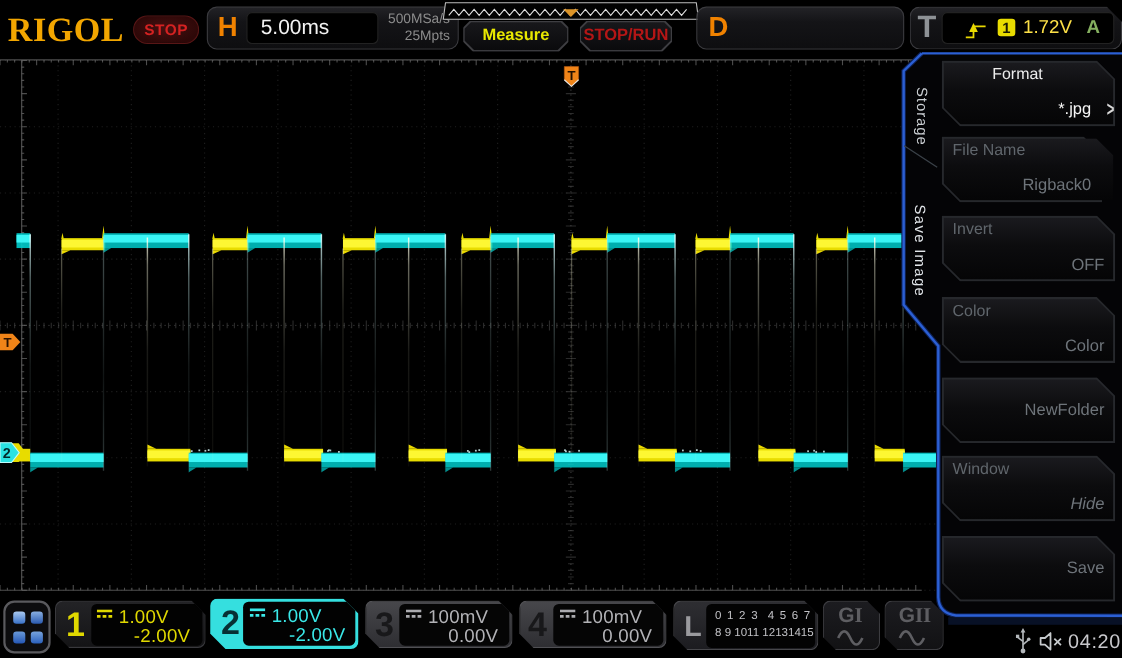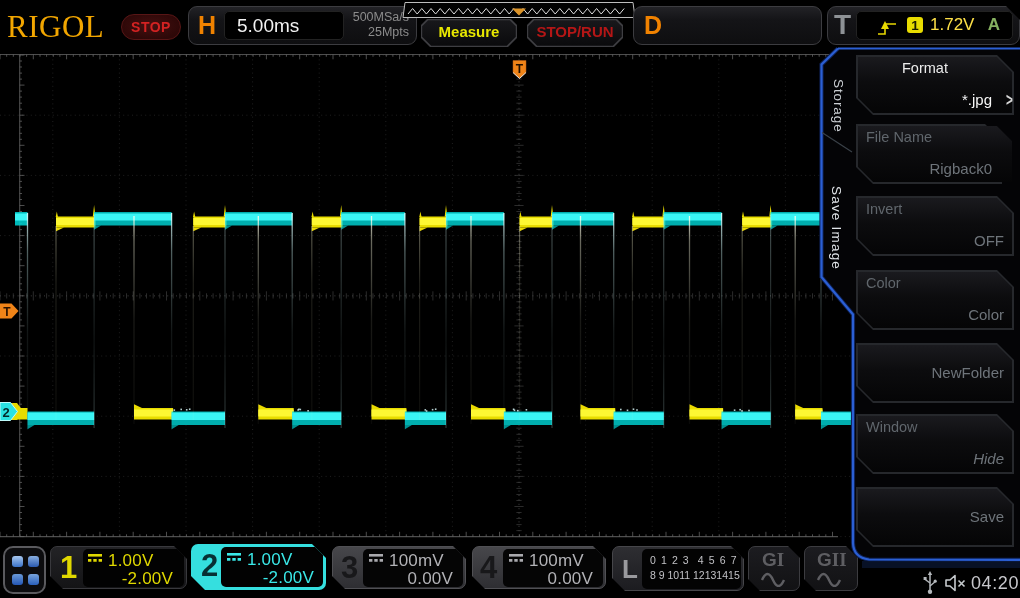--- a/index.html
+++ b/index.html
@@ -193,21 +193,21 @@
       <path d="M8,403 H17 L23.5,411.5 L17,420 H8 Z" fill="#e8dc00"></path>
       <path d="M0,402.5 H10.5 L17.5,411.5 L10.5,420.5 H0 Z" fill="#2ae2e2" stroke="#bffcfc" stroke-width="1"></path>
       <text x="2.6" y="416.8" font-family="Liberation Sans, sans-serif" font-size="13" font-weight="bold" fill="#03282a">2</text>
       <path d="M838,48.5 L821.5,64.5 V277 L853,314.5 V543 Q853.5,557.5 869,559.5 L1020,559.8" fill="none" stroke="#0e2154" stroke-width="4.2"></path>
       <path d="M838,48.5 L821.5,64.5 V277 L853,314.5 V543 Q853.5,557.5 869,559.5 L1020,559.8" fill="none" stroke="#2b5fd4" stroke-width="2.2"></path>
       <path d="M838,48.5 H1020" stroke="#2b5fd4" stroke-width="2.2"></path>
       <path d="M822,132.5 L852,152" stroke="#3a4148" stroke-width="1.2"></path>
       <rect x="862" y="561" width="158" height="7" fill="#0a1530" opacity="0.8"></rect>
     </svg>
 
-<div style="left:7px;top:9px;font-family:'Liberation Serif',serif;font-weight:normal;font-size:31px;color:#f2a600;letter-spacing:0.5px;">RIGOL</div>
+<div style="left:7px;top:9px;font-family:'Liberation Serif',serif;font-weight:bold;font-size:31px;color:#f2a600;letter-spacing:0.5px;">RIGOL</div>
 <div style="left:121px;top:14px;width:60px;height:26px;border-radius:13px;background:radial-gradient(ellipse at 50% 45%,#451010,#2e0808 72%);border:1px solid #581616;">
   <span style="position:absolute;width:100%;text-align:center;top:4px;font-weight:bold;font-size:14px;color:#d42222;letter-spacing:0.5px;">STOP</span>
     </div>
 
 <div class="panelbox" style="left:188px;top:6px;width:229px;height:39px;">
   <span style="position:absolute;left:9px;top:4px;font-weight:bold;font-size:25px;color:#f08200;">H</span>
   <div class="valbox" style="left:35px;top:4px;width:120px;height:29px;">
     <span style="position:absolute;left:12px;top:3px;font-size:19px;color:#f2f2f2;">5.00ms</span>
       </div>
   <div style="right:7px;top:3px;width:70px;text-align:right;font-size:12.5px;color:#8c8c8c;line-height:15px;">500MSa/s<br>25Mpts</div>
@@ -217,21 +217,21 @@
  <path d="M5,1.5 H233 L235,16.5 H3 Z" fill="#020202" stroke="#bdbdbd" stroke-width="1"></path>
  <path d="M8,13 L12.6,7.5 L17.2,13.0 L21.799999999999997,7.5 L26.4,13.0 L31.0,7.5 L35.599999999999994,13.0 L40.199999999999996,7.5 L44.8,13.0 L49.4,7.5 L54.0,13.0 L58.599999999999994,7.5 L63.199999999999996,13.0 L67.8,7.5 L72.39999999999999,13.0 L77.0,7.5 L81.6,13.0 L86.19999999999999,7.5 L90.8,13.0 L95.39999999999999,7.5 L100.0,13.0 L104.6,7.5 L109.19999999999999,13.0 L113.8,7.5 L118.39999999999999,13.0 L122.99999999999999,7.5 L127.6,13.0 L132.2,7.5 L136.79999999999998,13.0 L141.39999999999998,7.5 L146.0,13.0 L150.6,7.5 L155.2,13.0 L159.79999999999998,7.5 L164.39999999999998,13.0 L169.0,7.5 L173.6,13.0 L178.2,7.5 L182.79999999999998,13.0 L187.39999999999998,7.5 L192.0,13.0 L196.6,7.5 L201.2,13.0 L205.79999999999998,7.5 L210.39999999999998,13.0 L214.99999999999997,7.5 L219.6,13.0 L224.2,7.5" fill="none" stroke="#e0e0e0" stroke-width="1"></path>
  <path d="M112,7.5 H126 L119,14.5 Z" fill="#dc9428"></path>
 </svg>
 
 <div class="btn" style="left:421px;top:19px;width:96px;height:28px;">
       <div class="bo"></div>
       <div class="bi"></div>
   <span style="color:#e8e800;">Measure</span>
     </div>
-<div class="btn" style="left:527px;top:19px;width:96px;height:28px;">
+<div class="btn" style="left:527px;top:19px;width:84px;height:28px;">
       <div class="bo"></div>
       <div class="bi"></div>
   <span style="color:#b41616;">STOP/RUN</span>
     </div>
 
 <div class="panelbox" style="left:633px;top:6px;width:189px;height:39px;">
   <span style="position:absolute;left:10px;top:4px;font-weight:bold;font-size:25px;color:#f08200;">D</span>
 </div>
 
 <div class="panelbox" style="left:827px;top:6px;width:193px;height:39px;border-top-right-radius:0;

